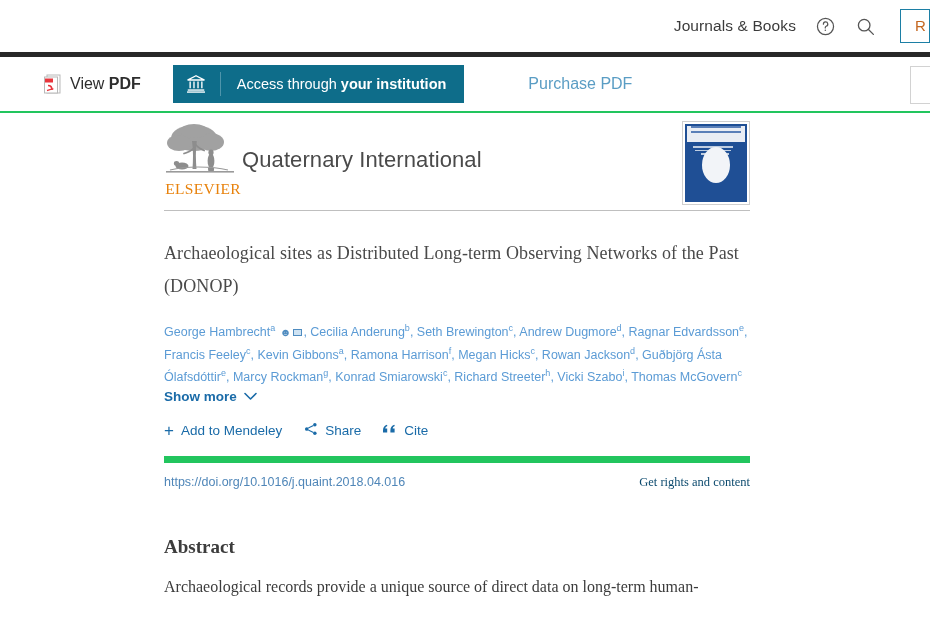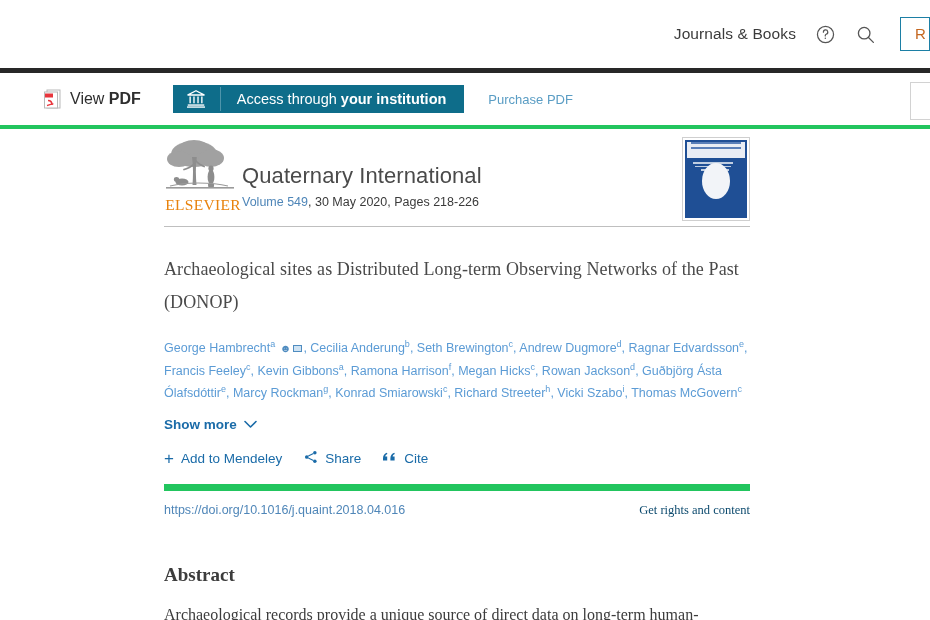--- a/index.html
+++ b/index.html
@@ -7,21 +7,21 @@
     margin: 0; padding: 0;
     width: 930px; height: 620px;
     background: #ffffff;
     font-family: "Liberation Sans", sans-serif;
     overflow: hidden;
   }
 
   
   .topbar {
     position: relative;
-    height: 68px;
+    height: 52px;
     background: #fff;
     display: flex;
     align-items: center;
     justify-content: flex-end;
     padding-right: 0;
   }
   .topbar-right {
     display: flex;
     align-items: center;
     gap: 18px;
@@ -58,21 +58,21 @@
     height: 5px;
     background: #282828;
     width: 100%;
   }
 
   
   .toolbar {
     position: relative;
     height: 56px;
     background: #fff;
-    border-bottom: 4px solid #22c55e;
+    border-bottom: 2px solid #22c55e;
     display: flex;
     align-items: center;
     padding-left: 44px;
   }
   .viewpdf {
     display: flex;
     align-items: center;
     gap: 9px;
     cursor: pointer;
     margin-right: 32px;
@@ -83,21 +83,21 @@
   }
   .viewpdf-label b { font-weight: 700; }
 
   .pdf-icon {
     width: 17px; height: 20px;
     position: relative;
   }
 
   .inst-btn {
     background: #0e6d8a;
-    height: 28px;
+    height: 38px;
     display: flex;
     align-items: center;
     cursor: pointer;
     padding: 0;
     margin-right: 24px;
   }
   .inst-icon-wrap {
     width: 48px;
     display: flex; align-items: center; justify-content: center;
     border-right: 1px solid #4e95ab;
@@ -106,22 +106,23 @@
   .inst-label {
     color: #fff;
     font-size: 14.5px;
     padding: 0 18px 0 16px;
     white-space: nowrap;
   }
   .inst-label b { font-weight: 700; }
 
   .purchase {
     color: #5a9dc4;
-    font-size: 13px;
-    cursor: pointer;
+    font-size: 16px;
+    cursor: pointer;
+    margin-left: 40px;
   }
   .toolbar-rightbox {
     position: absolute;
     right: -6px;
     top: 9px;
     width: 26px;
     height: 38px;
     border: 1px solid #d2d2d2;
     background: #fff;
   }
@@ -235,21 +236,21 @@
     display: inline-block;
     width: 9px; height: 7px;
     border: 1px solid #4f8cc0;
     background: #cfe3f3;
     vertical-align: middle;
     position: relative;
     margin: 0 1px;
   }
 
   .showmore {
-    margin-top: 14px;
+    margin-top: 2px;
     color: #1a6ba8;
     font-size: 13.5px;
     font-weight: 700;
     display: inline-flex;
     align-items: center;
     gap: 7px;
     cursor: pointer;
   }
 
   .actions {
@@ -384,23 +385,20 @@
             <ellipse cx="12.5" cy="42.5" rx="2.6" ry="2.4"></ellipse>
           </g>
           <rect x="2" y="50" width="68" height="1.6" fill="#9a9a9a"></rect>
           <path d="M6 49c8-2 18-3 28-3s22 1 30 3" fill="none" stroke="#9a9a9a" stroke-width="1.2"></path>
         </svg>
         <div class="elsevier-word">ELSEVIER</div>
       </div>
 
       <div class="journal-mid">
         <div class="journal-title">Quaternary International</div>
-        <div class="journal-sub">
-          <a>Volume 549</a><span>, </span><span>30 May 2020</span><span>, </span><span>Pages 218-226</span>
-        </div>
       </div>
 
       <div class="cover">
         <div class="cover-inner">
           <div class="cover-top">
             <div class="cover-bar"></div>
             <div class="cover-bar" style="margin-top:3px"></div>
           </div>
           <div class="cover-lines">
             <div class="cover-line" style="width:88%"></div>

